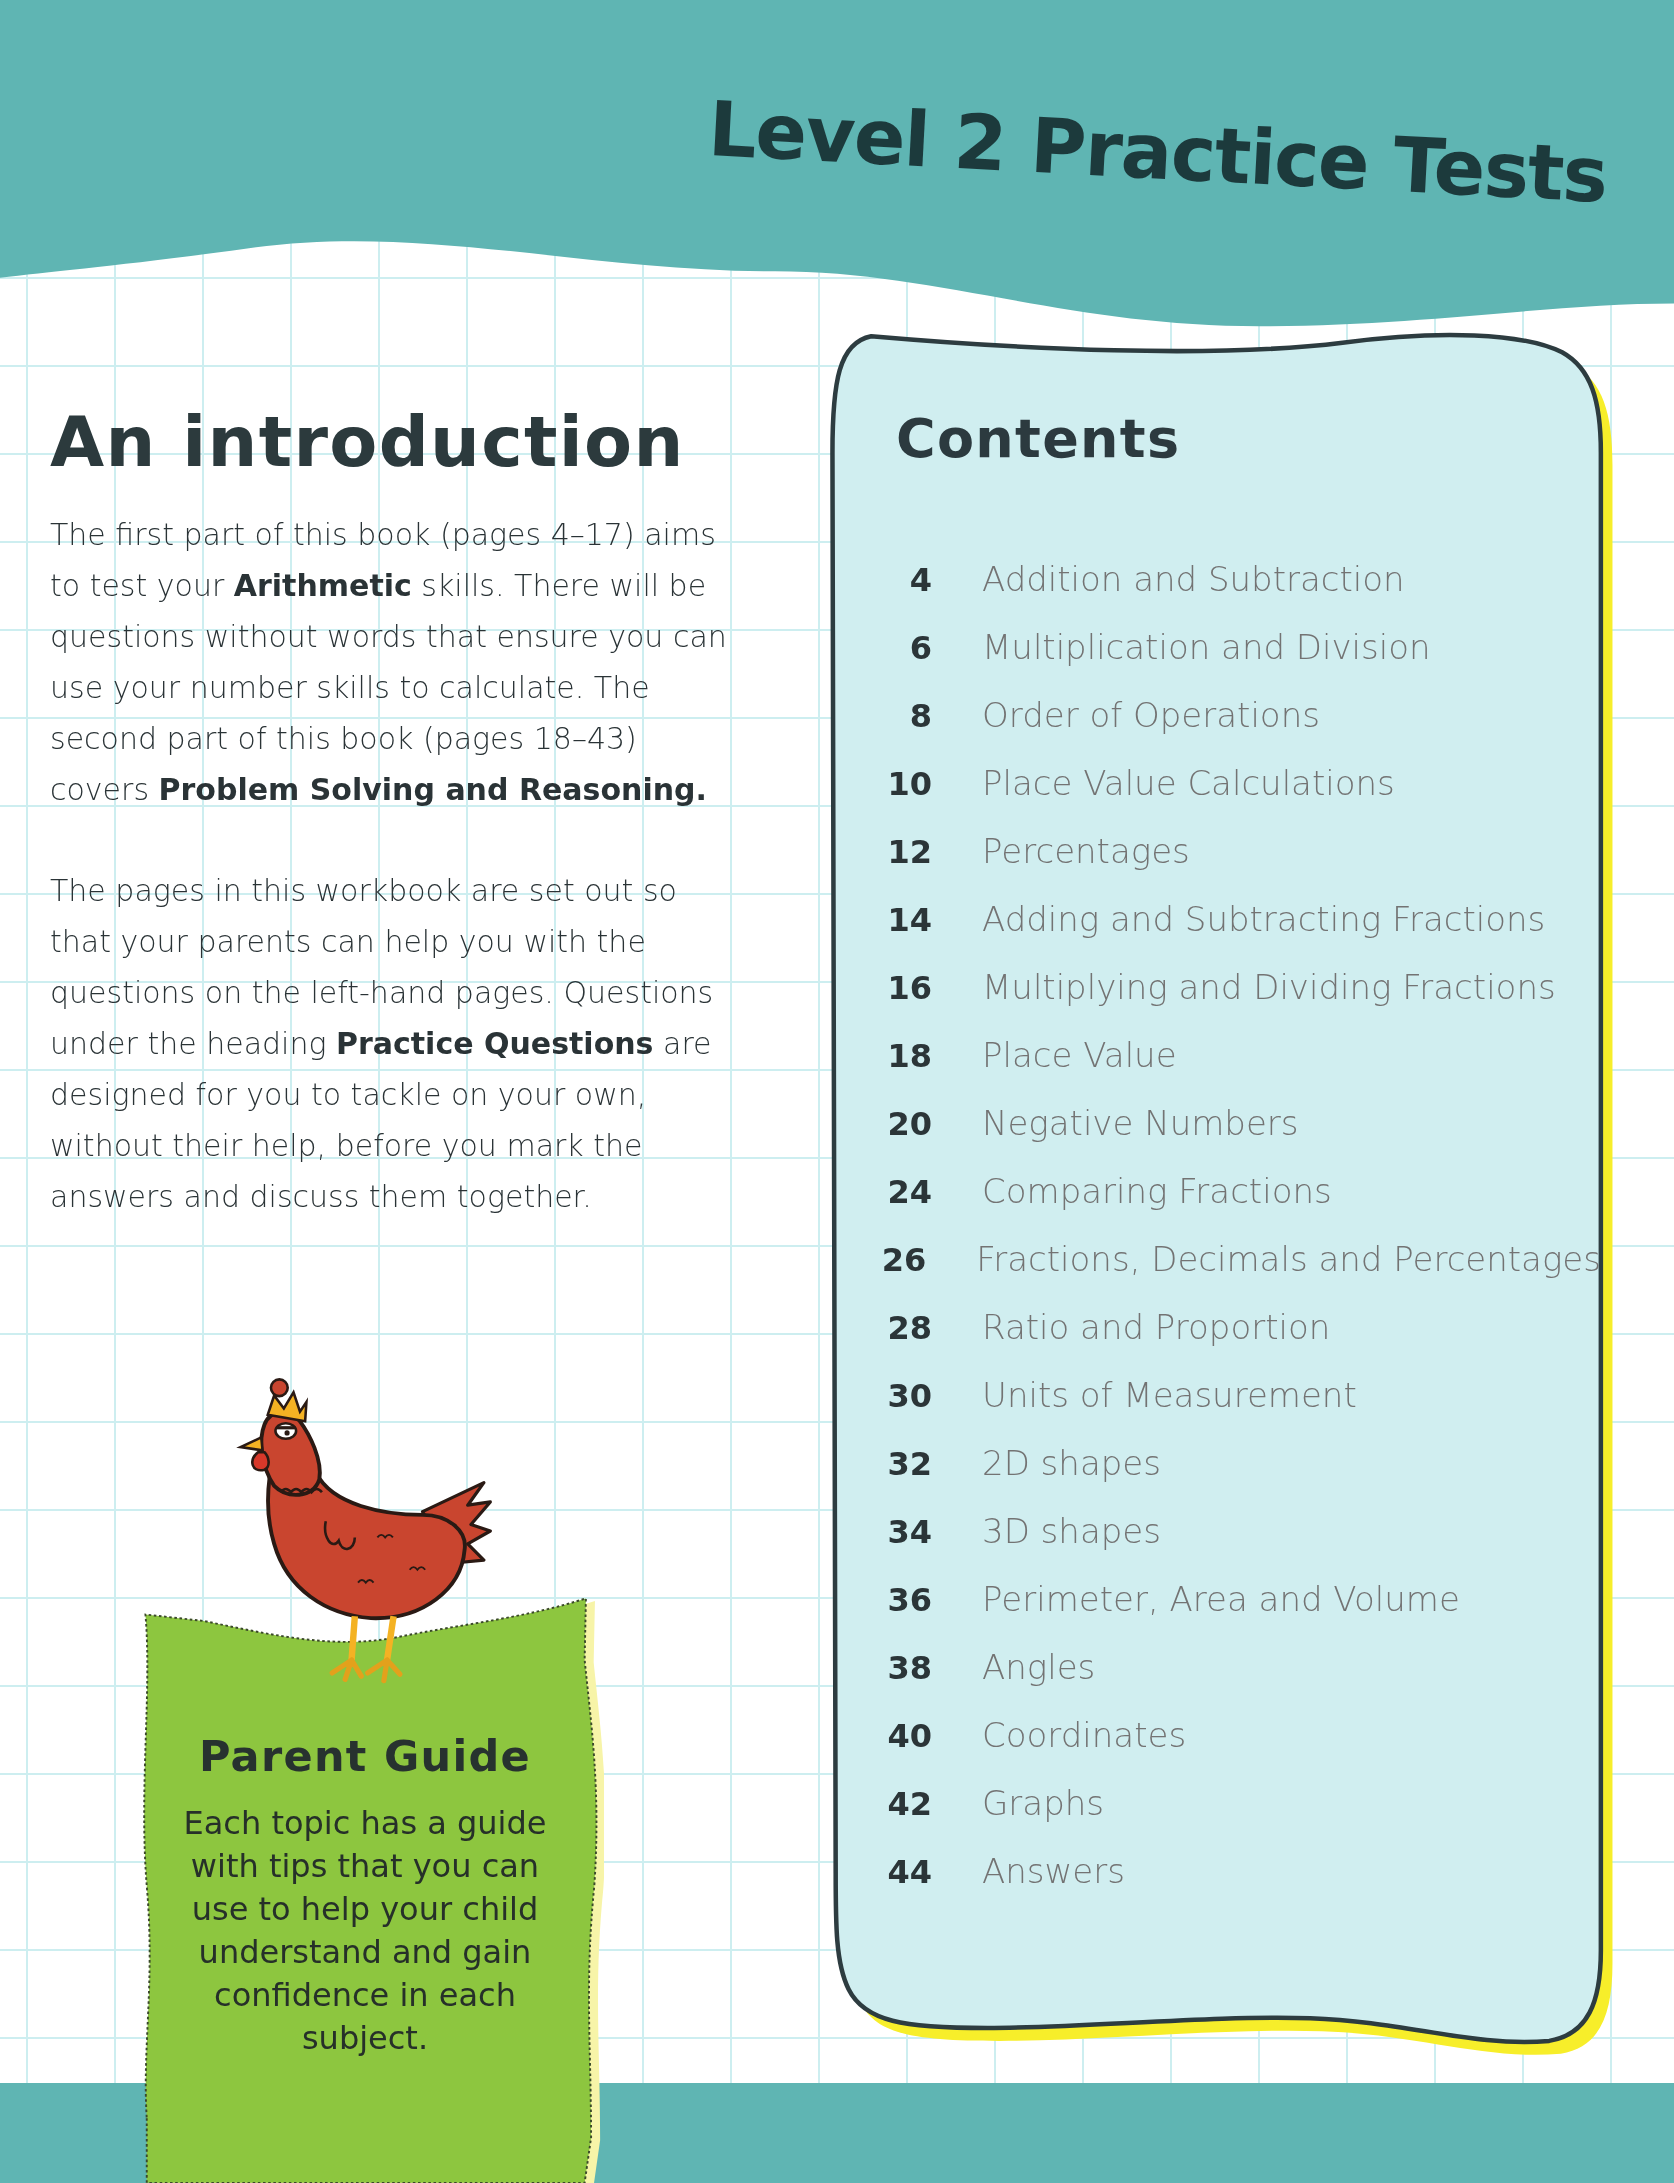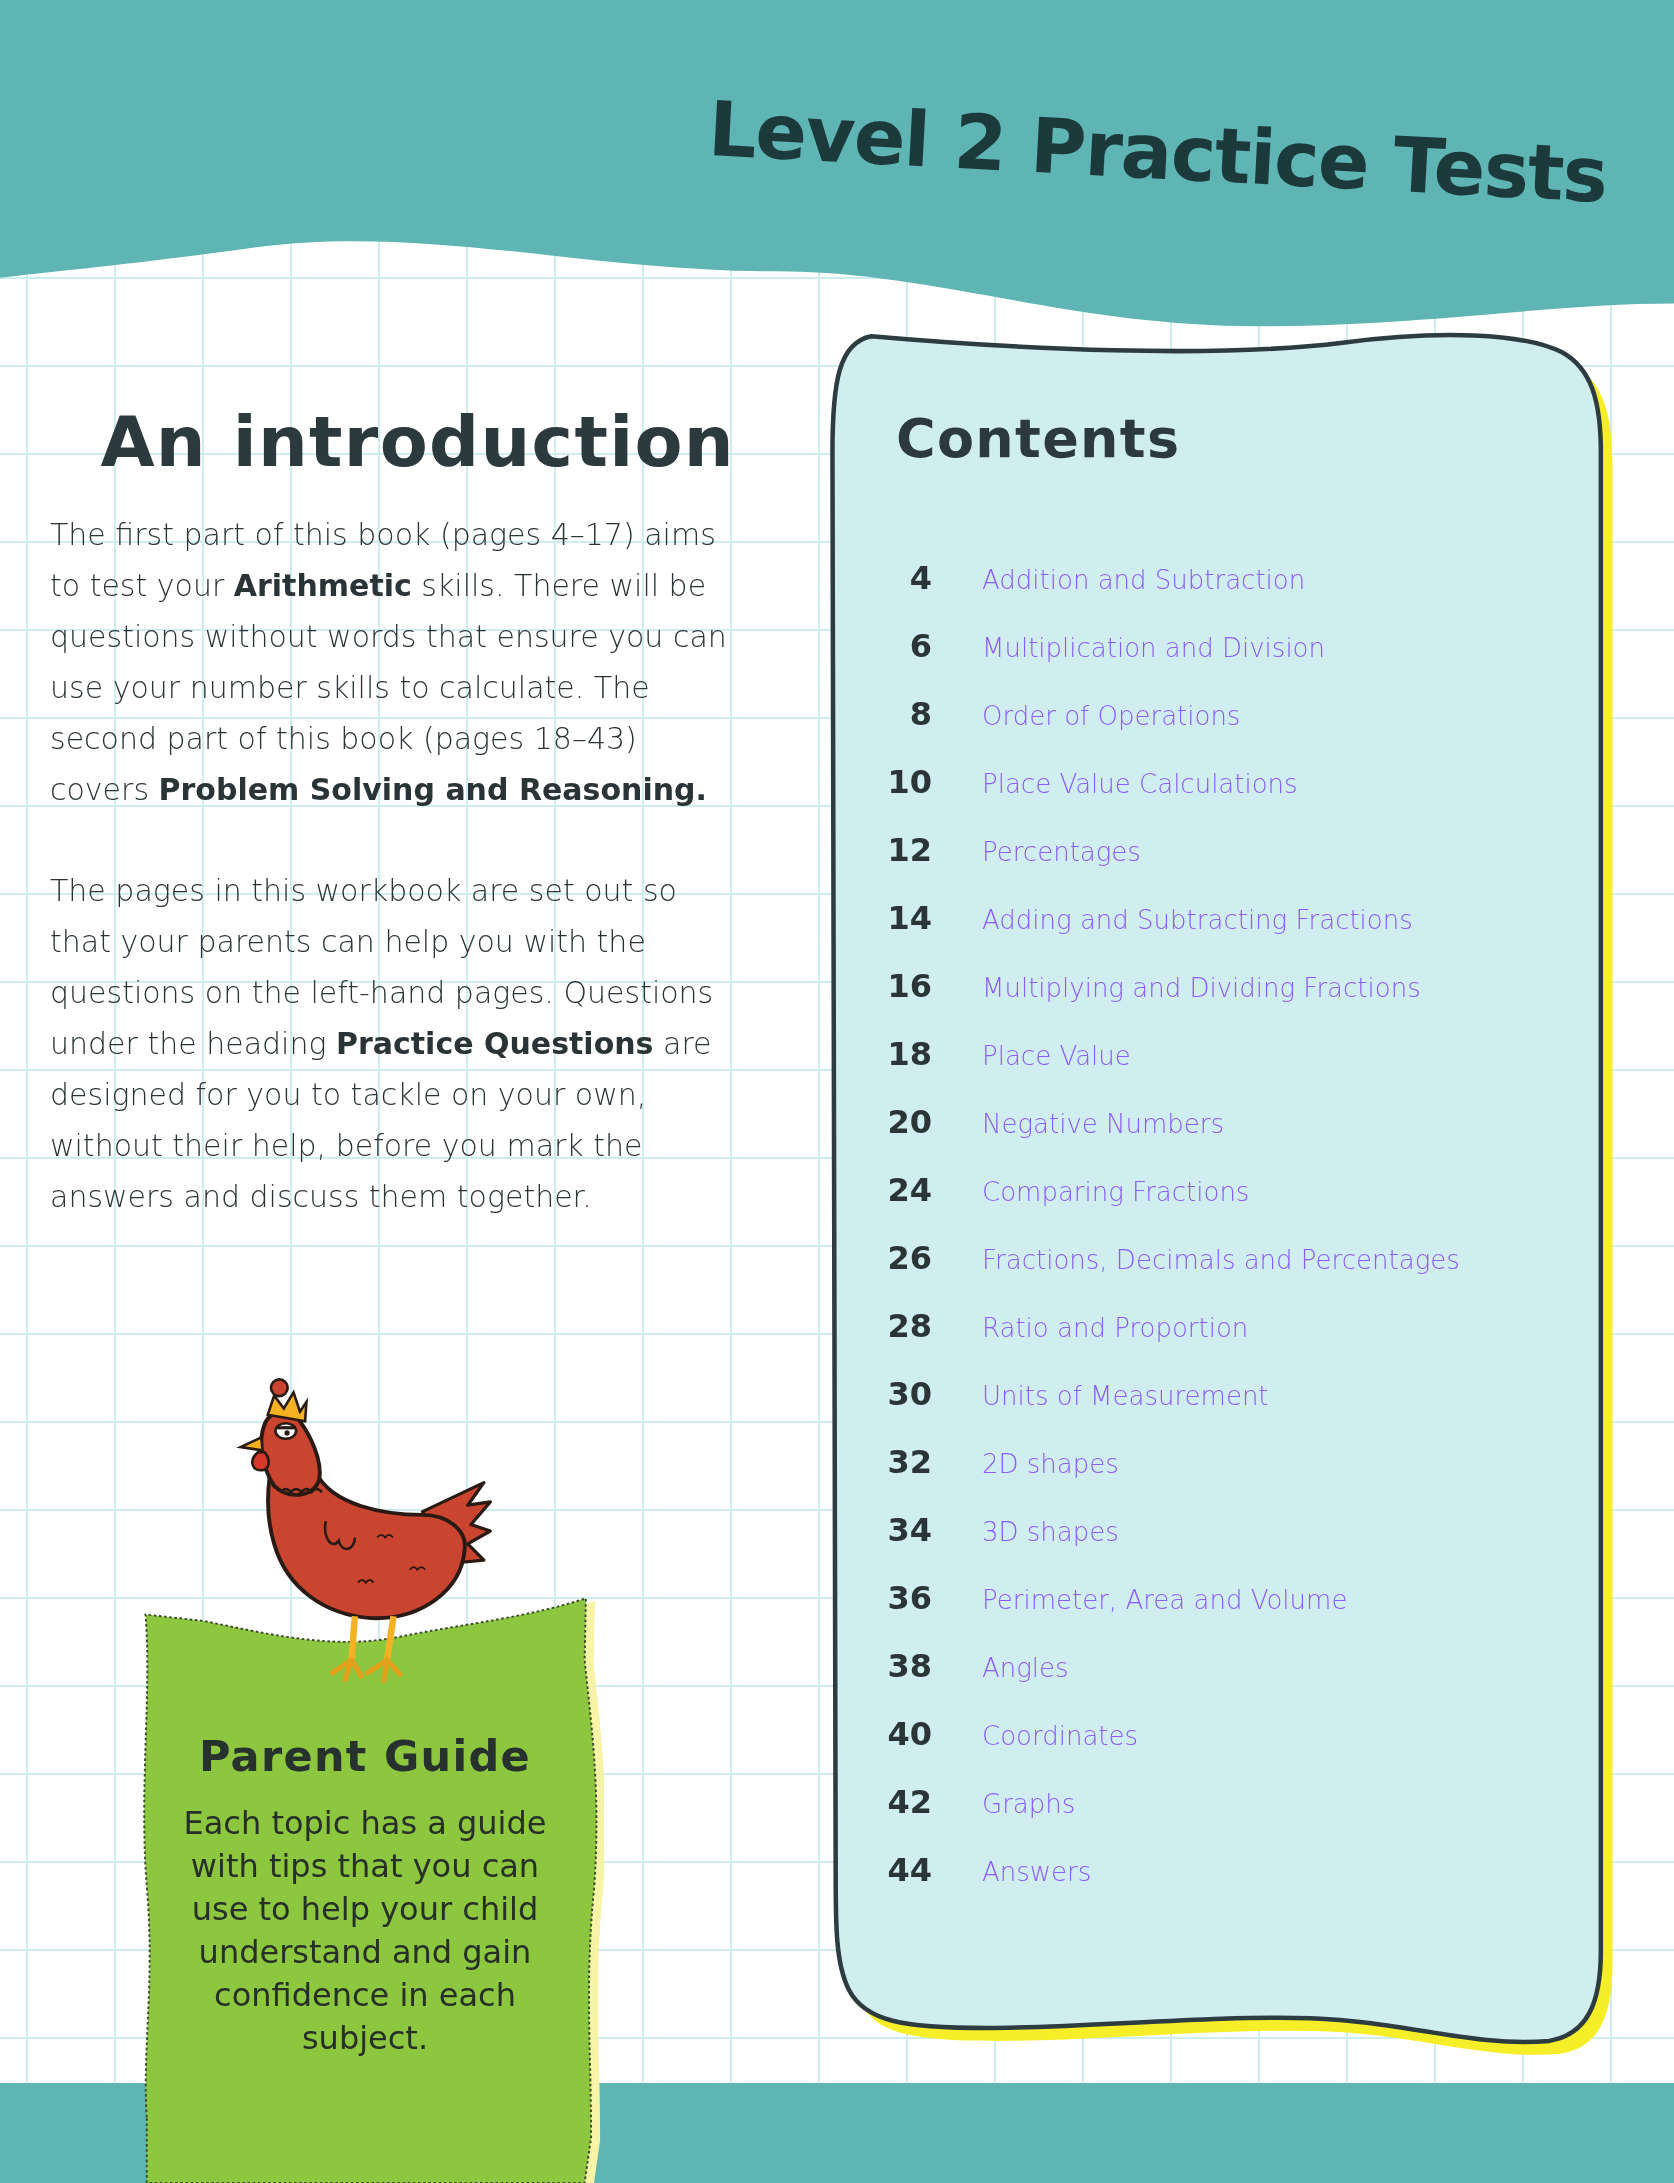--- a/index.html
+++ b/index.html
@@ -45,21 +45,20 @@
       position: absolute; left: 50px; top: 407px; width: 685px;
     }
     .intro-heading {
       font-family: "DejaVu Sans", sans-serif;
       font-weight: bold;
       font-size: 70px;
       color: #2c3a3d;
       letter-spacing: 1.3px;
       line-height: 1;
       margin-bottom: 32px;
-      text-align: right;
     }
     .intro-para {
       font-family: "DejaVu Sans", sans-serif;
       font-size: 30px;
       line-height: 51px;
       color: #2a3336;
       font-weight: 300;
     }
     .intro-para b { font-weight: bold; color: #2a3336; margin-top: 44px; }
     .intro-para + .intro-para { margin-top: 50px; }
@@ -114,22 +113,22 @@
     .contents-page {
       width: 106px; text-align: right;
       font-family: "DejaVu Sans", sans-serif;
       font-weight: bold;
       font-size: 32px;
       color: #2b3538;
     }
     .contents-topic {
       margin-left: 50px;
       font-family: "DejaVu Sans", sans-serif;
-      font-size: 26px;
-      color: #8b5cf6;
+      font-size: 34px;
+      color: #737373;
       font-weight: 300;
       white-space: nowrap;
     }
   </style>
 </head>
 <body>
 
 <div class="header-band">
   <svg width="1674" height="336" viewBox="0 0 2592 520">
     <path d="M0,0 H2592 V470 C2400,470 2200,505 1950,505 C1650,505 1450,420 1200,420 C900,420 650,345 380,385 C200,410 80,420 0,430 Z" fill="#5fb5b3"></path>

